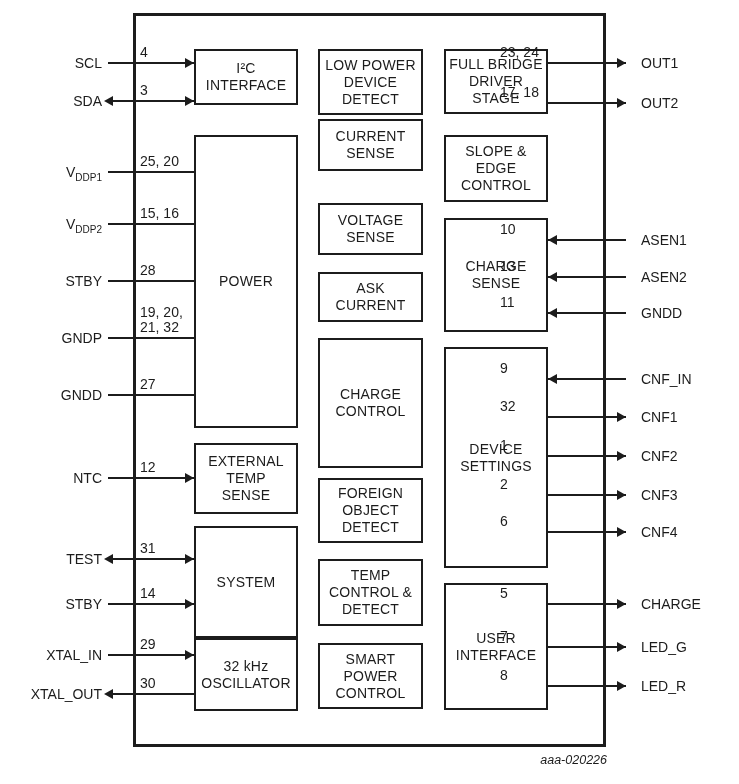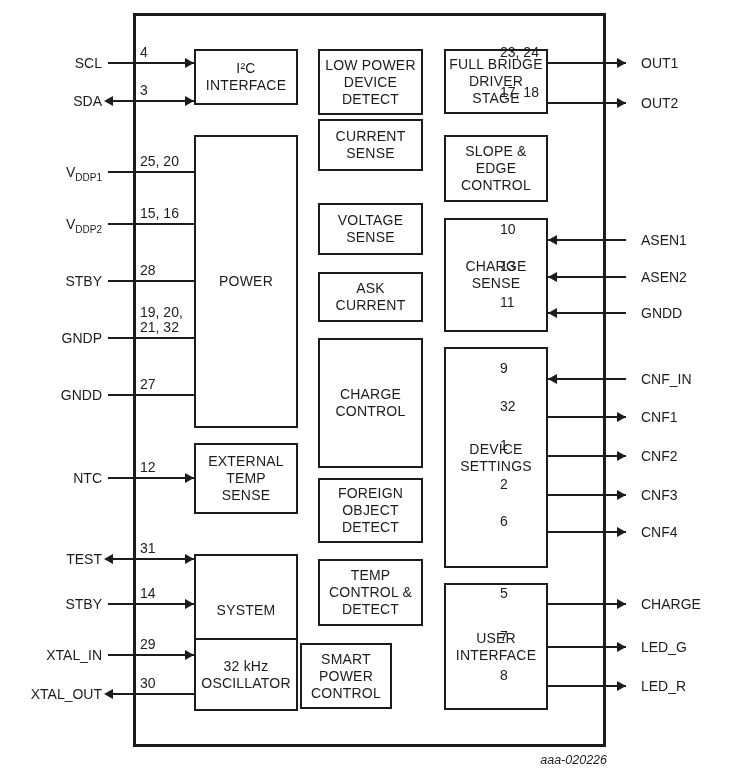--- a/index.html
+++ b/index.html
@@ -41,42 +41,42 @@
 <body>
 
 <div class="chip"></div>
 
 <div class="block" style="left:194px;top:49px;width:104px;height:56px">I²C
 INTERFACE</div>
 <div class="block" style="left:194px;top:135px;width:104px;height:293px">POWER</div>
 <div class="block" style="left:194px;top:443px;width:104px;height:71px">EXTERNAL
 TEMP
 SENSE</div>
-<div class="block" style="left:194px;top:554px;width:104px;height:112px">SYSTEM</div>
+<div class="block" style="left:194px;top:526px;width:104px;height:112px">SYSTEM</div>
 <div class="block" style="left:194px;top:638px;width:104px;height:73px">32 kHz
 OSCILLATOR</div>
 
 <div class="block" style="left:318px;top:49px;width:105px;height:66px">LOW POWER
 DEVICE
 DETECT</div>
 <div class="block" style="left:318px;top:119px;width:105px;height:52px">CURRENT
 SENSE</div>
 <div class="block" style="left:318px;top:203px;width:105px;height:52px">VOLTAGE
 SENSE</div>
 <div class="block" style="left:318px;top:272px;width:105px;height:50px">ASK
 CURRENT</div>
 <div class="block" style="left:318px;top:338px;width:105px;height:130px">CHARGE
 CONTROL</div>
 <div class="block" style="left:318px;top:478px;width:105px;height:65px">FOREIGN
 OBJECT
 DETECT</div>
 <div class="block" style="left:318px;top:559px;width:105px;height:67px">TEMP
 CONTROL &amp;
 DETECT</div>
-<div class="block" style="left:300px;top:643px;width:92px;height:66px">SMART
+<div class="block" style="left:318px;top:643px;width:105px;height:66px">SMART
 POWER
 CONTROL</div>
 
 <div class="block" style="left:444px;top:49px;width:104px;height:65px">FULL BRIDGE
 DRIVER
 STAGE</div>
 <div class="block" style="left:444px;top:135px;width:104px;height:67px">SLOPE &amp;
 EDGE
 CONTROL</div>
 <div class="block" style="left:444px;top:218px;width:104px;height:114px">CHARGE

